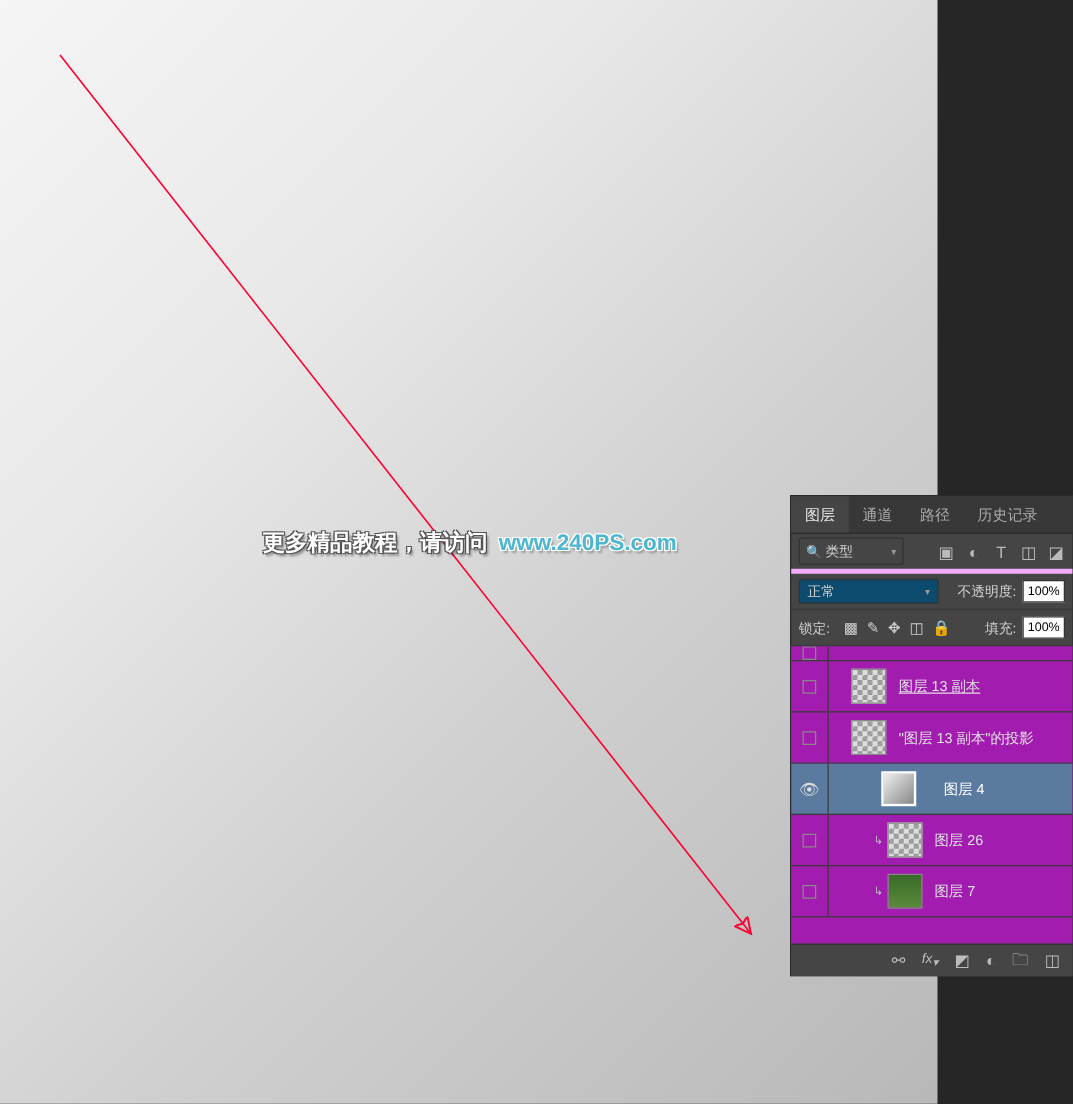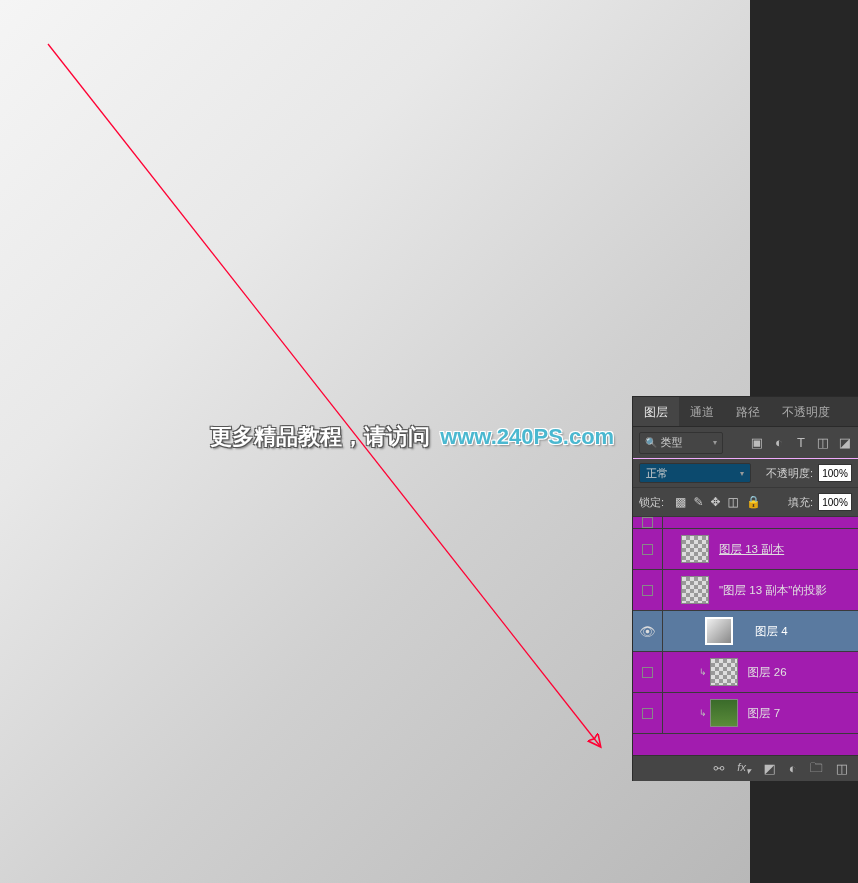--- a/index.html
+++ b/index.html
@@ -28,21 +28,21 @@
       top: 0;
       left: 0;
       width: 750px;
       height: 883px;
       pointer-events: none;
     }
     .watermark {
       position: absolute;
       top: 422px;
       left: 210px;
-      font-size: 22px;
+      font-size: 18px;
       font-weight: bold;
       white-space: nowrap;
     }
     .watermark-zh {
       color: #fff;
       text-shadow: -1px -1px 0 #555, 1px -1px 0 #555, -1px 1px 0 #555, 1px 1px 0 #555, 2px 2px 2px rgba(0,0,0,0.4);
     }
     .watermark-url {
       color: #4bb8d0;
       text-shadow: -1px -1px 0 #fff, 1px -1px 0 #fff, -1px 1px 0 #fff, 1px 1px 0 #fff, 2px 2px 2px rgba(0,0,0,0.3);
@@ -78,21 +78,21 @@
       background: #454545;
       color: #e8e8e8;
       text-align: right;
     }
     .filter-row {
       display: flex;
       align-items: center;
       height: 32px;
       padding: 0 6px;
       gap: 4px;
-      border-bottom: 1px solid #f0abfc;
+      border-bottom: 4px solid #f0abfc;
     }
     .filter-select {
       flex: 0 0 84px;
       height: 22px;
       background: #454545;
       border: 1px solid #333;
       border-radius: 2px;
       color: #d0d0d0;
       font-size: 11px;
       display: flex;
@@ -267,21 +267,21 @@
     <span class="watermark-zh">更多精品教程，请访问</span>
     <span class="watermark-url">www.240PS.com</span>
   </div>
 </div>
 
 <div class="layers-panel">
   <div class="panel-tabs">
     <div class="panel-tab active">图层</div>
     <div class="panel-tab">通道</div>
     <div class="panel-tab">路径</div>
-    <div class="panel-tab">不透明度</div>
+    <div class="panel-tab">历史记录</div>
   </div>
 
   <div class="filter-row">
     <div class="filter-select">
       <span><span class="search-icon"></span><span>类型</span></span>
       <span class="chevron">▾</span>
     </div>
     <div class="filter-icons">
       <span>▣</span>
       <span>◐</span>

